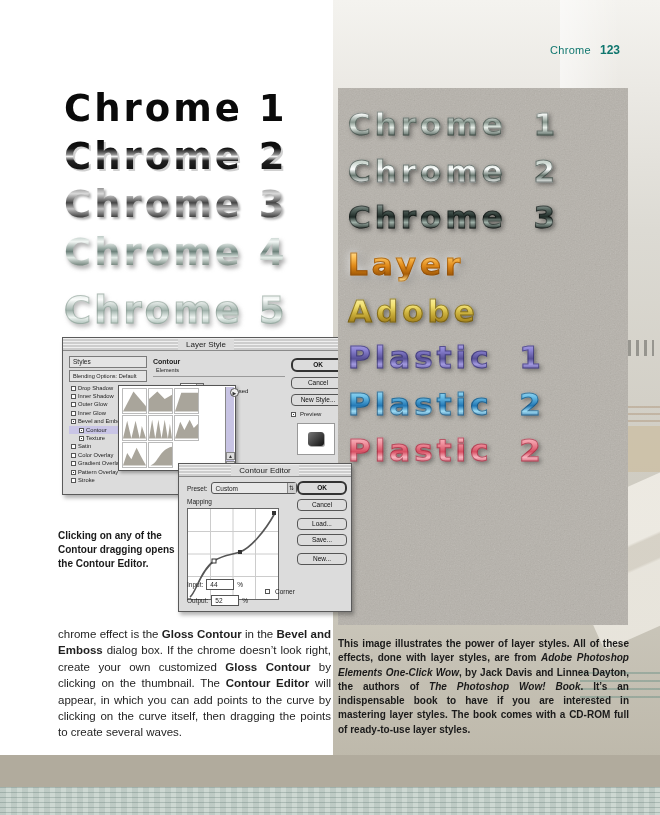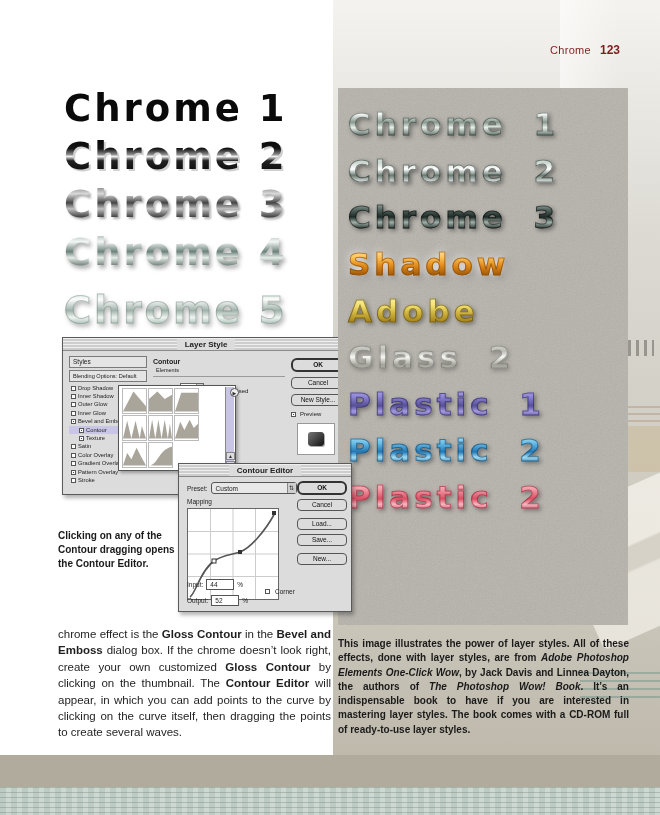--- a/index.html
+++ b/index.html
@@ -26,21 +26,21 @@
   .deco-teal { left:580px; top:672px; width:80px; height:30px; opacity:.6;
     background:repeating-linear-gradient(180deg,rgba(60,120,110,.5) 0 2px,transparent 2px 8px); }
   .strip-beige { left:0; bottom:28px; width:660px; height:32px; background:#b1ab9d; }
   .strip-teal  { left:0; bottom:0; width:660px; height:28px; background:#cdd8d2;
     background-image:repeating-linear-gradient(180deg,rgba(80,105,100,.28) 0 1px,transparent 1px 5px),
       repeating-linear-gradient(90deg,rgba(80,105,100,.12) 0 6px,transparent 6px 11px); }
 
   
   .white-page { position:absolute; left:0; top:0; width:333px; height:755px; background:#ffffff; }
 
-  .page-header { position:absolute; left:500px; top:40px; width:120px; text-align:right; color:#7f1d1d; }
+  .page-header { position:absolute; left:500px; top:40px; width:120px; text-align:right; color:#0f766e; }
   .page-header .chap { font-size:11px; letter-spacing:.3px; }
   .page-header .num { font-size:12px; font-weight:bold; margin-left:9px; }
 
   
   .left-samples { position:absolute; left:64px; top:84px; width:268px; }
   .lc-row { height:48px; display:flex; align-items:center; }
   .lc-text {
     font-family:"DejaVu Sans", sans-serif; font-weight:bold; font-size:37px;
     letter-spacing:3px; white-space:nowrap;
     -webkit-background-clip:text; background-clip:text; color:transparent;
@@ -89,21 +89,21 @@
     -webkit-text-stroke:1px rgba(12,62,100,.6); filter:drop-shadow(2px 2px 2px rgba(0,0,0,.35)); }
   .fx-plastic3 { background-image:linear-gradient(180deg,#fbd8dc 0%,#f298a4 30%,#d94f63 55%,#f8b6c0 70%,#c23950 92%);
     -webkit-text-stroke:1px rgba(142,32,52,.6); filter:drop-shadow(2px 2px 2px rgba(0,0,0,.35)); }
 
   
   .dlg { position:absolute; background:#dcdcdc; border:1px solid #5a5a5a;
     box-shadow:2px 3px 4px rgba(0,0,0,.3); }
   .dlg-title { height:13px; border-bottom:1px solid #8a8a8a;
     background:repeating-linear-gradient(180deg,#efefef 0 1px,#cdcdcd 1px 3px);
     display:flex; align-items:center; justify-content:center; }
-  .dlg-title span { background:#dcdcdc; padding:0 8px; font-size:8px; font-weight:bold; color:#222; line-height:11px; }
+  .dlg-title span { background:#dcdcdc; padding:0 8px; font-size:8px; font-weight:normal; color:#222; line-height:11px; }
 
   .ls-dialog { left:62px; top:337px; width:288px; height:158px; }
   .ls-left { position:absolute; left:6px; top:18px; width:78px; height:134px; font-size:6px; color:#222; }
   .ls-box { border:1px solid #7a7a7a; background:#e4e4e4; padding:1px 3px; margin-bottom:2px;
     font-size:6.5px; line-height:8px; white-space:nowrap; overflow:hidden; }
   .ls-item { display:flex; align-items:center; height:8.4px; padding-left:2px; white-space:nowrap; overflow:hidden; }
   .ls-item.sel { background:#c9c5e6; }
   .ls-item.ind { padding-left:10px; }
   .cb { width:5px; height:5px; border:1px solid #555; background:#fff; margin-right:2px; flex:none; }
   .cb.on { background:#444; box-shadow:inset 0 0 0 1px #fff; }
@@ -436,31 +436,28 @@
 
       <div class="fx-row">
         <span class="fx-text fx-chrome2">Chrome 2</span>
       </div>
 
       <div class="fx-row">
         <span class="fx-text fx-chrome3">Chrome 3</span>
       </div>
 
       <div class="fx-row">
-        <span class="fx-text fx-metal">Shadow</span>
+        <span class="fx-text fx-metal">Layer</span>
       </div>
 
       <div class="fx-row">
         <span class="fx-text fx-gold">Adobe</span>
       </div>
 
 
-      <div class="fx-row">
-        <span class="fx-text fx-glass2">Glass 2</span>
-      </div>
 
 
       <div class="fx-row">
         <span class="fx-text fx-plastic1">Plastic 1</span>
       </div>
 
       <div class="fx-row">
         <span class="fx-text fx-plastic2">Plastic 2</span>
       </div>
 

